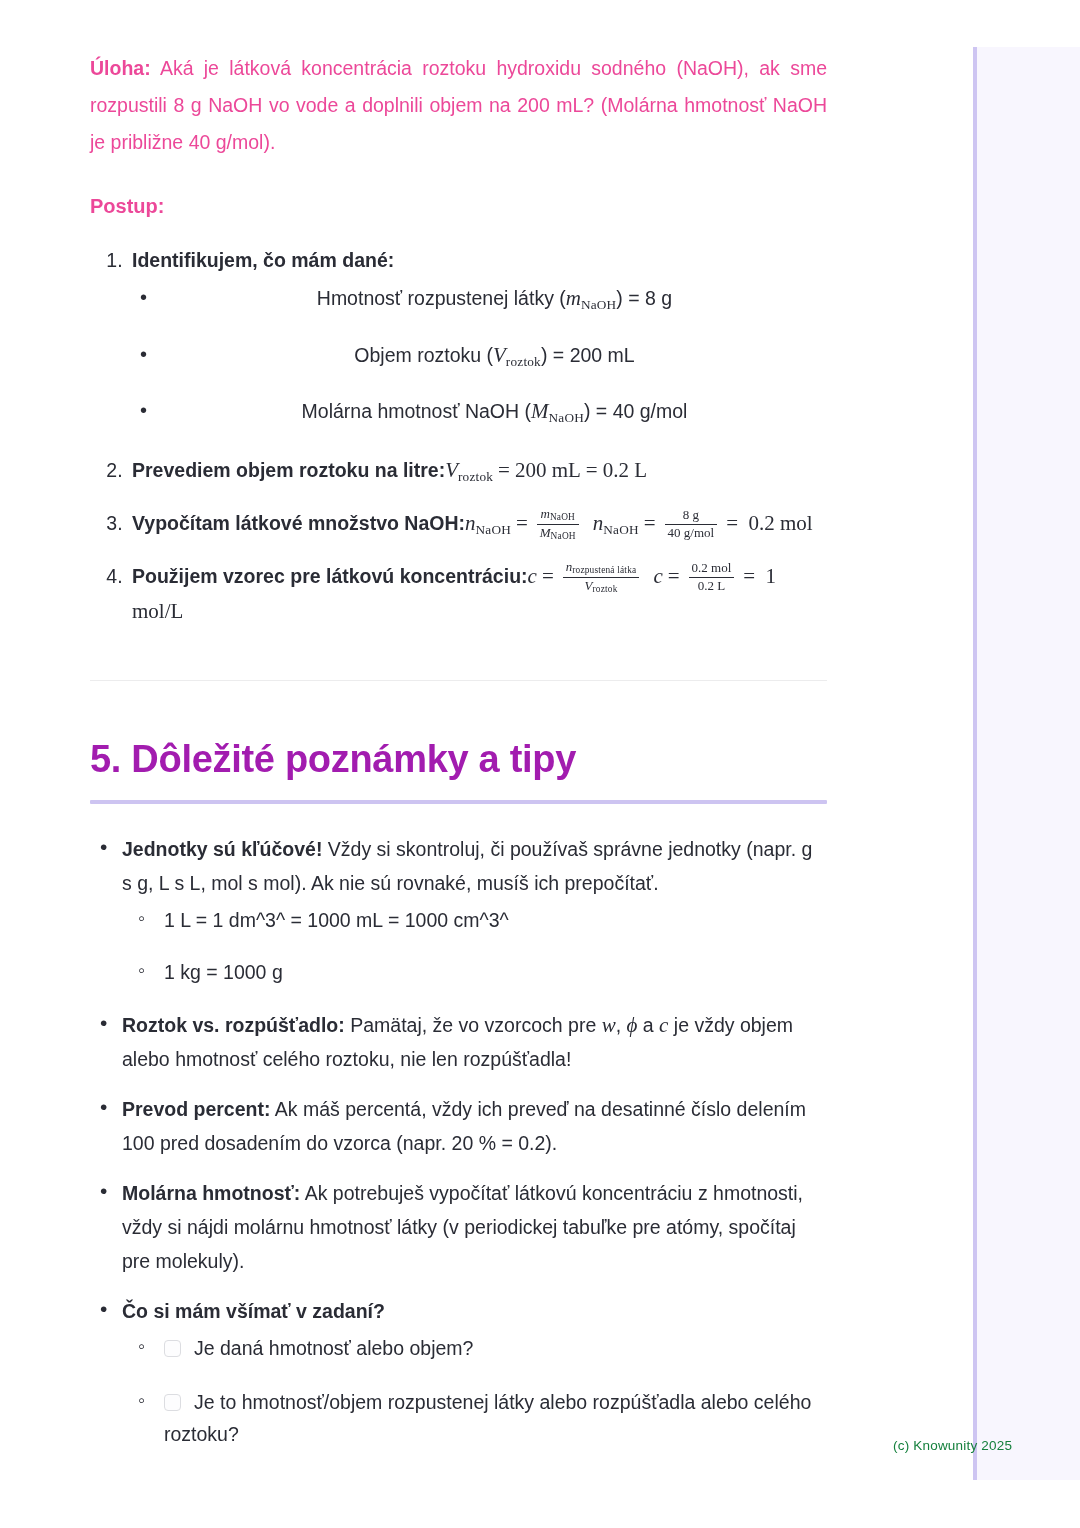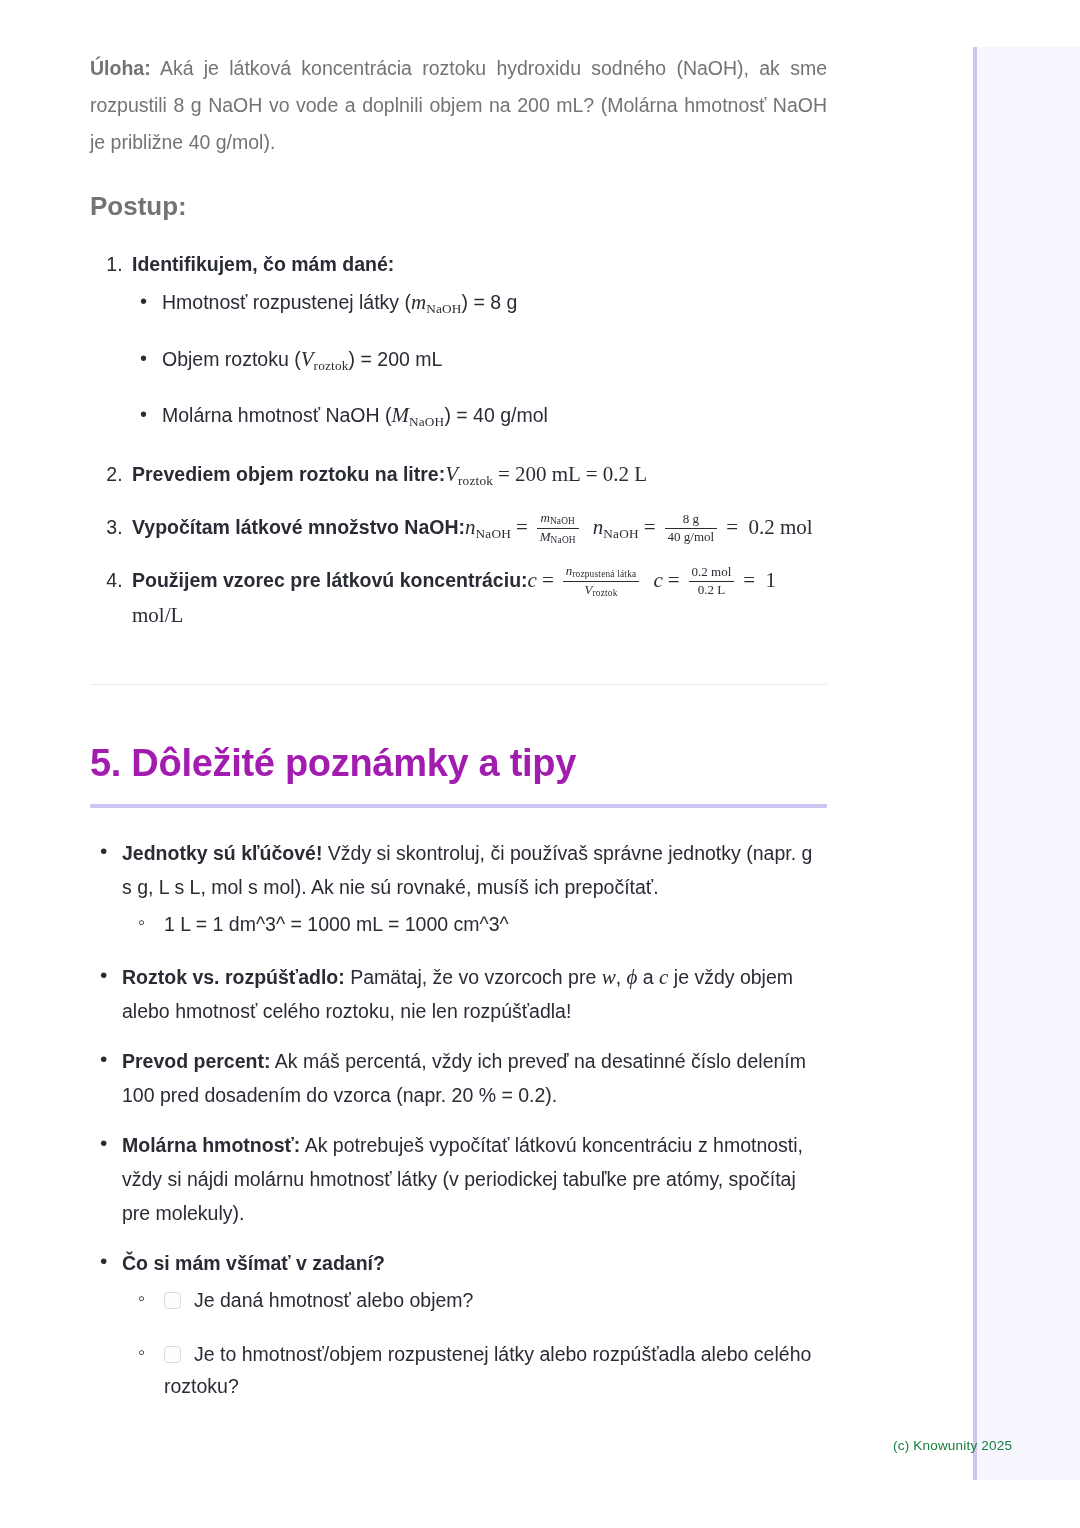--- a/index.html
+++ b/index.html
@@ -30,44 +30,45 @@
     position: absolute;
     left: 90px;
     top: 0;
     width: 737px;
   }
 
   .para {
     font-size: 19.5px;
     line-height: 37px;
     text-align: justify;
-    color: #737373;
+    color: #ec4899;
   }
   .para b, .lbl { font-weight: 700; }
 
   .block-task { margin-top: 50px; }
-  .block-postup { margin-top: 30px; font-size: 26px; line-height: 30px; }
+  .block-postup { margin-top: 30px; font-size: 20px; line-height: 30px; }
 
   
   ol.steps {
     margin: 22px 0 0 0;
     padding-left: 38px;
     font-size: 19.5px;
     line-height: 34px;
   }
   ol.steps > li {
     margin-bottom: 12px;
     padding-left: 4px;
   }
   ol.steps > li::marker { font-weight: 400; color: #2a2c35; }
 
   ul.sub {
     list-style: none;
     margin: 6px 0 4px 0;
     padding-left: 30px;
+    text-align: center;
   }
   ul.sub > li {
     position: relative;
     margin-bottom: 20px;
     line-height: 30px;
   }
   ul.sub > li::before {
     content: "•";
     position: absolute;
     left: -22px;
@@ -245,20 +246,21 @@
 
   <h2 class="sec-head">5. Dôležité poznámky a tipy</h2>
   <div class="sec-rule"></div>
 
   <ul class="tips">
 
     <li>
       <b class="lbl">Jednotky sú kľúčové!</b><span> Vždy si skontroluj, či používaš správne jednotky (napr. g s g, L s L, mol s mol). Ak nie sú rovnaké, musíš ich prepočítať.</span>
       <ul class="circ">
         <li>1 L = 1 dm^3^ = 1000 mL = 1000 cm^3^</li>
+        <li>1 kg = 1000 g</li>
       </ul>
     </li>
 
     <li>
       <b class="lbl">Roztok vs. rozpúšťadlo:</b><span> Pamätaj, že vo vzorcoch pre </span><span class="m">w</span><span>, </span><span class="m">ϕ</span><span> a </span><span class="m">c</span><span> je vždy objem alebo hmotnosť </span><span class="it">celého roztoku</span><span>, nie len rozpúšťadla!</span>
     </li>
 
     <li>
       <b class="lbl">Prevod percent:</b><span> Ak máš percentá, vždy ich preveď na desatinné číslo delením 100 pred dosadením do vzorca (napr. 20 % = 0.2).</span>
     </li>

